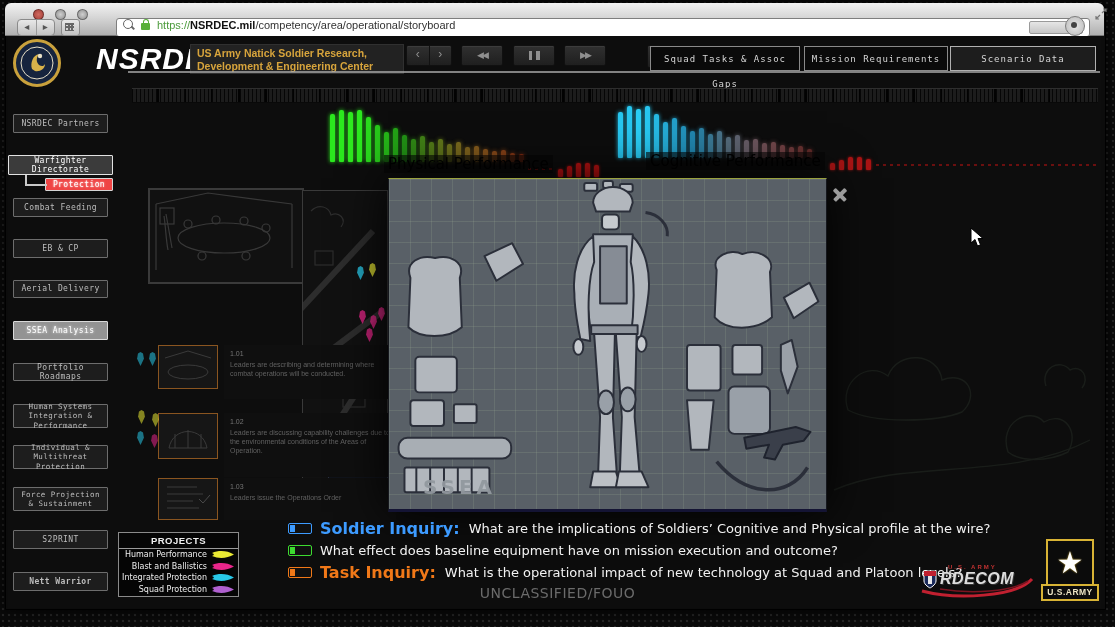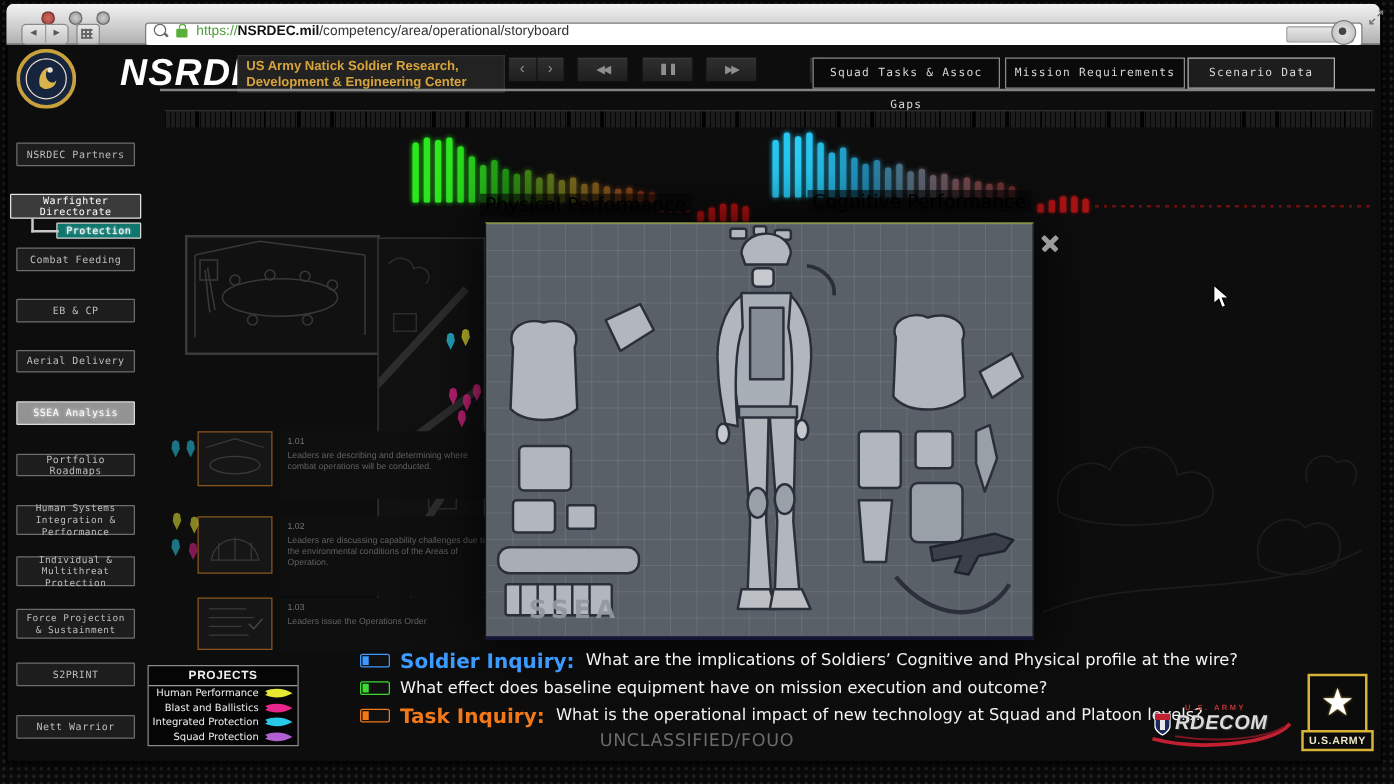--- a/index.html
+++ b/index.html
@@ -55,21 +55,21 @@
   .tab{top:46px;height:25px;background:#0a0a0a;border:1px solid #8a8a8a;color:#d6d6d6;
     font-family:"DejaVu Sans Mono",monospace;font-size:9px;letter-spacing:1px;text-align:center;line-height:25px;box-sizing:border-box;}
   .tab.active{background:#1d1d1d;border-color:#b0b0b0;}
   .ruler{left:132px;top:88px;width:966px;height:13px;background:#1c1c1c;border-top:1px solid #2e2e2e;border-bottom:1px solid #090909;
     background-image:repeating-linear-gradient(90deg,#060606 0 1px,transparent 1px 4px),repeating-linear-gradient(90deg,transparent 0 25px,#020202 25px 27px);}
   
   .sb-btn{left:13px;width:95px;background:#1d1d1d;border:1px solid #6d6d6d;border-radius:1px;color:#bdbdbd;
     font-family:"DejaVu Sans Mono",monospace;font-size:8px;letter-spacing:.4px;display:flex;align-items:center;justify-content:center;
     text-align:center;white-space:pre-line;box-sizing:border-box;line-height:9.5px;}
   .sb-btn.active{left:8px;width:105px;background:#3b3b3b;border-color:#e2e2e2;color:#fff;}
-  .sb-btn.sub{left:45px;width:68px;background:#0f766e;border-color:#d5d5d5;color:#fff;text-shadow:0 0 2px #fff;}
+  .sb-btn.sub{left:45px;width:68px;background:#ef4444;border-color:#d5d5d5;color:#fff;text-shadow:0 0 2px #fff;}
   .sb-btn.selected{background:#939393;border-color:#d9d9d9;color:#fff;text-shadow:0 0 3px #fff;}
   .sb-conn{left:25px;top:175px;width:20px;height:9px;border-left:2px solid #c9c9c9;border-bottom:2px solid #c9c9c9;}
   
   .panel{background:#111;border:2px solid #3a3a3a;}
   .thumb{background:#161616;border:1px solid #8a5520;}
   .sbtext{background:#0f0f0f;color:#616161;font-size:7px;line-height:9px;padding:4px 6px;box-sizing:border-box;}
   .sbtext b{display:block;color:#747474;font-weight:normal;margin-bottom:2px;}
   .drop{width:9px;height:14px;opacity:.85;
     clip-path:polygon(50% 100%, 12% 48%, 22% 10%, 50% 0%, 78% 10%, 88% 48%);}
   
@@ -155,42 +155,42 @@
   <span>‹</span>
     <span>›</span>
 </div>
 <div class="abs mbtn b-rew"><span style="font-size:9px;letter-spacing:-2px;">◀◀</span></div>
 <div class="abs mbtn b-pau"><span class="pausebars"></span></div>
 <div class="abs mbtn b-ffw"><span style="font-size:9px;letter-spacing:-2px;">▶▶</span></div>
 <div class="abs mbtn b-plus"><span>+</span></div>
 <div id="tabs">
     <div class="abs tab" style="left: 650px; width: 150px;">Squad Tasks &amp; Assoc Gaps</div>
     <div class="abs tab" style="left: 804px; width: 144px;">Mission Requirements</div>
-    <div class="abs tab active" style="left: 950px; width: 118px;">Scenario Data</div>
+    <div class="abs tab active" style="left: 950px; width: 146px;">Scenario Data</div>
   </div>
 
 <div class="abs ruler"></div>
 
 <div id="sidebar">
     <div class="abs sb-btn " style="top: 114px; height: 19px;">NSRDEC Partners</div>
     <div class="abs sb-btn active" style="top: 155px; height: 20px;">Warfighter Directorate</div>
     <div class="abs sb-btn sub" style="top: 178px; height: 13px;">Protection</div>
     <div class="abs sb-btn " style="top: 198px; height: 19px;">Combat Feeding</div>
     <div class="abs sb-btn " style="top: 239px; height: 19px;">EB &amp; CP</div>
     <div class="abs sb-btn " style="top: 280px; height: 18px;">Aerial Delivery</div>
     <div class="abs sb-btn selected" style="top: 321px; height: 19px;">SSEA Analysis</div>
     <div class="abs sb-btn " style="top: 363px; height: 18px;">Portfolio Roadmaps</div>
     <div class="abs sb-btn " style="top: 404px; height: 24px; font-size: 7.5px;">Human Systems
 Integration &amp; Performance</div>
     <div class="abs sb-btn " style="top: 445px; height: 24px; font-size: 7.5px;">Individual &amp;
 Multithreat Protection</div>
     <div class="abs sb-btn " style="top: 487px; height: 24px; font-size: 7.5px;">Force Projection
 &amp; Sustainment</div>
     <div class="abs sb-btn " style="top: 530px; height: 19px;">S2PRINT</div>
-    <div class="abs sb-btn " style="top: 572px; height: 19px;">Nett Warrior</div>
+    <div class="abs sb-btn " style="top: 572px; height: 19px; font-weight: bold;">Nett Warrior</div>
   </div>
 <div class="abs sb-conn"></div>
 
 <div id="storyboard">
   <div class="abs panel" style="left:148px;top:188px;width:152px;height:92px;">
     <svg width="148" height="88" viewBox="0 0 148 88">
       <g stroke="#3d3d3d" stroke-width="1.2" fill="none" opacity=".9">
         <path d="M6 14 L58 3 L142 14"></path>
           <path d="M6 14 V80 M142 14 V78"></path>
         <ellipse cx="74" cy="48" rx="46" ry="15"></ellipse>

